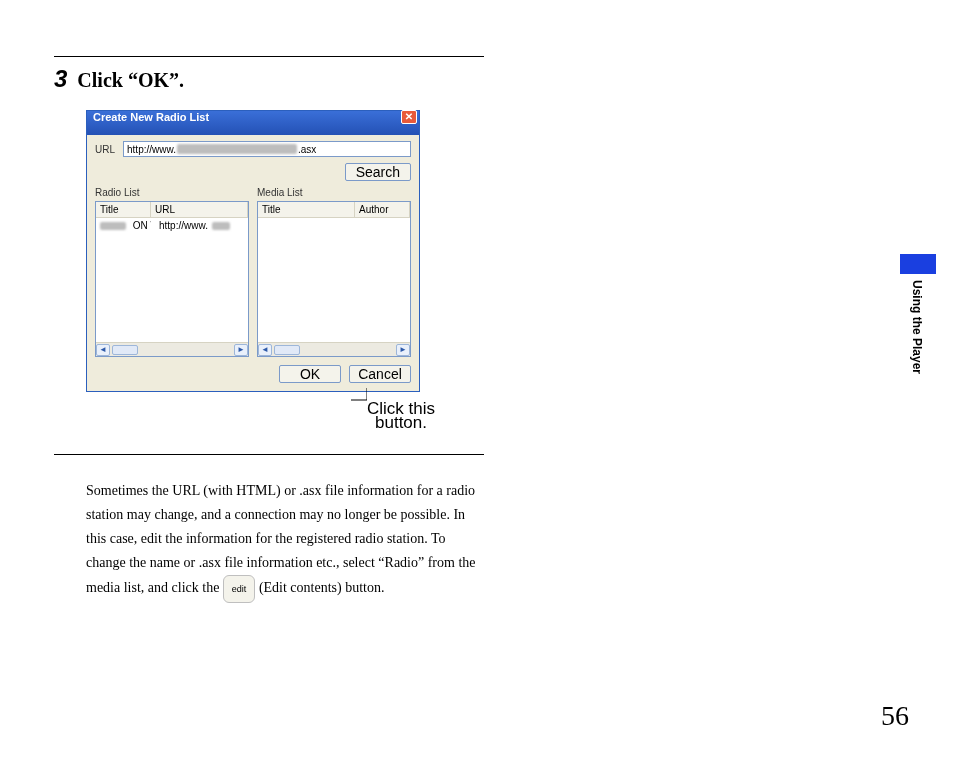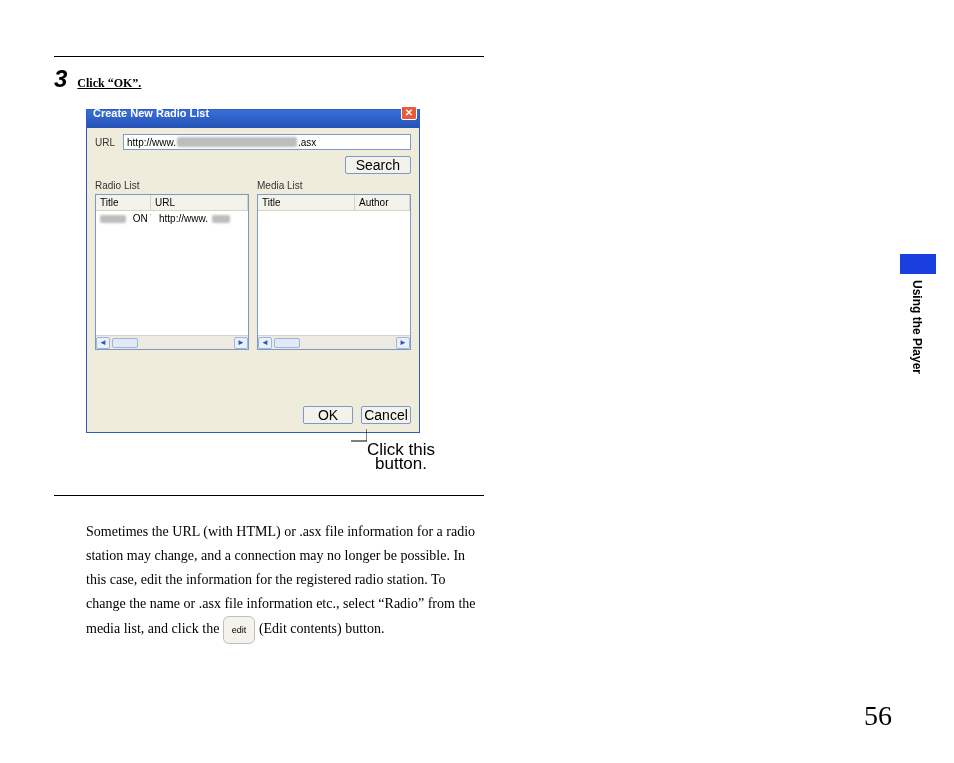--- a/index.html
+++ b/index.html
@@ -31,37 +31,36 @@
   }
   .step-num {
     font-family: Arial, sans-serif;
     font-style: italic;
     font-weight: bold;
     font-size: 24px;
     line-height: 1;
   }
   .step-text {
     font-weight: bold;
-    font-size: 12px;
-    text-decoration: underline;
+    font-size: 20px;
   }
   .dialog-wrap {
     margin-left: 32px;
     margin-bottom: 6px;
   }
   
   .dialog {
     width: 334px;
     border: 1px solid #2b5fbd;
     background: #efecdc;
     font-family: Tahoma, Arial, sans-serif;
     font-size: 10px;
   }
   .titlebar {
-    height: 18px;
+    height: 24px;
     background: linear-gradient(#3a6fd8, #2451b5);
     color: #fff;
     display: flex;
     align-items: center;
     justify-content: space-between;
     padding: 0 2px 12px 6px;
     font-weight: bold;
     font-size: 11px;
   }
   .close-btn {
@@ -157,21 +156,21 @@
     width: 26px; height: 10px;
     background: #e1e9f7;
     border: 1px solid #9db6d9;
     border-radius: 2px;
     margin: 0 2px;
   }
   .sb-track { flex: 1; }
   .dlg-buttons {
     display: flex; justify-content: flex-end; gap: 8px;
   }
-  .btn.fixed { width: 50px; justify-content: center; margin-top: 48px; }
+  .btn.fixed { width: 62px; justify-content: center; }
   
   .callout {
     margin-left: 32px;
     position: relative;
     height: 44px;
     font-family: Arial, sans-serif;
     font-size: 17px;
     text-align: center;
   }
   .callout-line {
@@ -242,21 +241,21 @@
   .side-tab .tab-text {
     font-family: Arial, sans-serif;
     font-weight: bold;
     font-size: 12px;
     writing-mode: vertical-rl;
     margin-top: 6px;
     margin-left: 10px;
   }
   .page-num {
     position: absolute;
-    right: 62px;
+    right: 45px;
     top: 700px;
     font-size: 28px;
   }
 </style>
 </head>
 <body>
 
 <div class="page">
   <div class="top-rule"></div>
 

